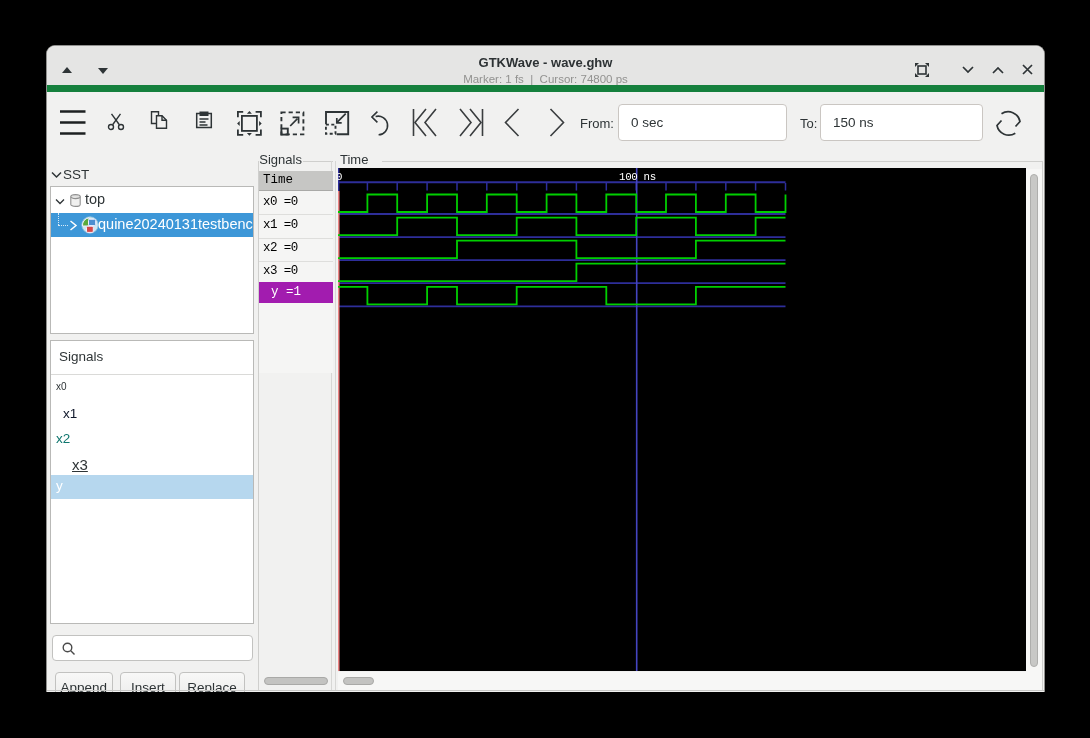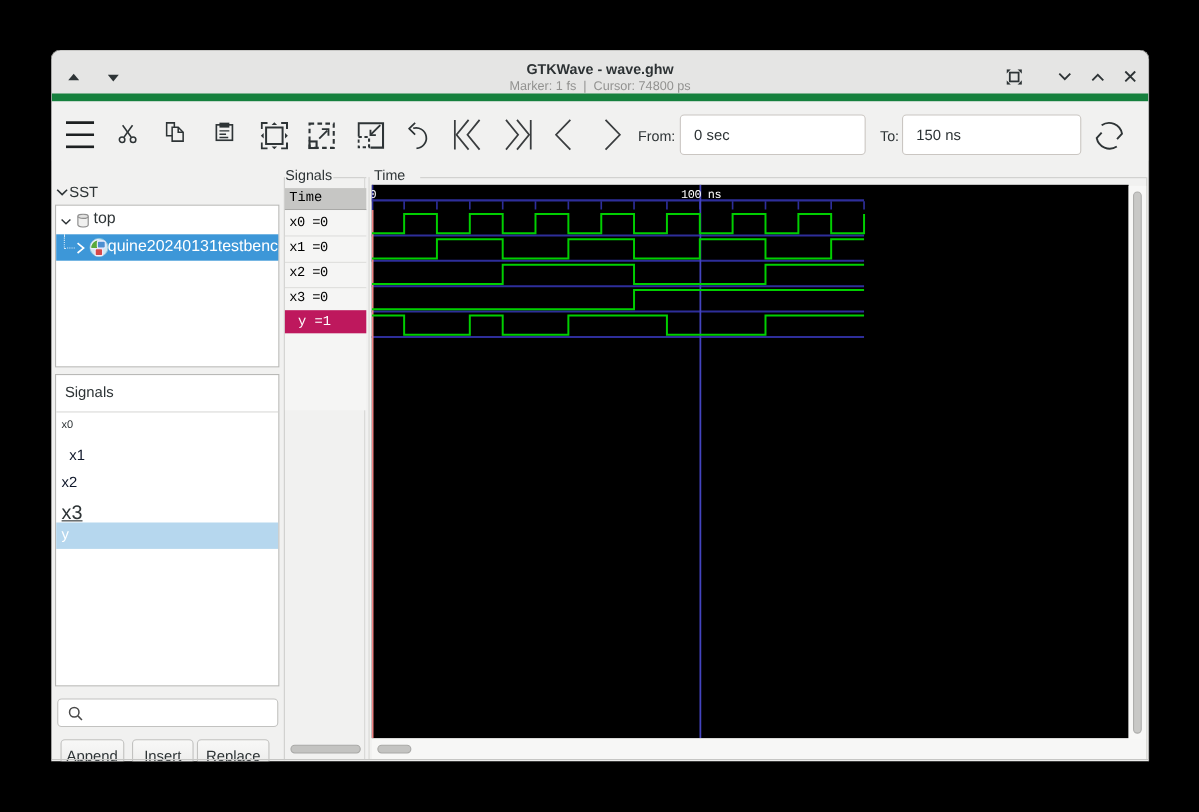--- a/index.html
+++ b/index.html
@@ -178,22 +178,22 @@
         </svg>
         <div class="abs" style="left:47px; top:3px; font-size:14.5px; color:#fff; white-space:nowrap;">quine20240131testbench</div>
       </div>
     </div>
 
     <div class="whitebox" style="left:3px; top:178px; width:203.5px; height:284px; overflow:hidden;">
       <div class="abs" style="left:8px; top:8px; font-size:13.5px; color:#2e3436;">Signals</div>
       <div class="abs" style="left:0; top:32.5px; width:100%; height:1px; background:#dadad8;"></div>
       <div class="abs" style="left:5px; top:40px; font-size:10px; color:#2e3436;">x0</div>
       <div class="abs" style="left:12px; top:65px; font-size:13.5px; color:#0f172a;">x1</div>
-      <div class="abs" style="left:5px; top:90px; font-size:13.5px; color:#0f172a;">x2</div>
-      <div class="abs" style="left:5px; top:115px; font-size:18px; color:#2e3436;text-decoration:underline;">x3</div>
+      <div class="abs" style="left:5px; top:90px; font-size:13.5px; color:#0f766e;">x2</div>
+      <div class="abs" style="left:21px; top:115px; font-size:15px; color:#2e3436;text-decoration:underline;">x3</div>
       <div class="abs" style="left:0; top:133.5px; width:100%; height:24px; background:#b6d7ee;">
         <div class="abs" style="left:5px; top:3px; font-size:13.5px; color:#fff;">y</div>
       </div>
     </div>
 
     <div class="abs" style="left:5px; top:473px; width:201px; height:26px; background:#fff; border:1px solid #c2c2c0; border-radius:4px;">
       <svg class="abs" style="left:9px; top:6px;" width="14" height="14" viewBox="0 0 14 14">
         <circle cx="5.5" cy="5.5" r="4.3" fill="none" stroke="#4a4a4a" stroke-width="1.4"></circle>
         <path d="M8.8,8.8 L12.5,12.5" stroke="#4a4a4a" stroke-width="1.4"></path>
       </svg>
@@ -213,21 +213,21 @@
 
     <div class="abs mono" style="left:2px; top:25.2px; width:73.6px; height:19.6px; background:#c6c6c4; border-bottom:1px solid #a9a9a7; font-size:12.5px; color:#000; line-height:19.5px; padding-left:4px;">Time</div>
     <div class="abs" style="left:2px; top:45.3px; width:73.6px; height:182px; background:#f5f5f4;"></div>
     <div class="abs" style="left:2px; top:68.4px; width:73.6px; height:1px; background:#dededc;"></div>
     <div class="abs" style="left:2px; top:91.5px; width:73.6px; height:1px; background:#dededc;"></div>
     <div class="abs" style="left:2px; top:114.6px; width:73.6px; height:1px; background:#dededc;"></div>
     <div class="abs mono" style="left:6px; top:49px; font-size:12.5px; color:#000; letter-spacing:-0.55px;">x0 =0</div>
     <div class="abs mono" style="left:6px; top:72px; font-size:12.5px; color:#000; letter-spacing:-0.55px;">x1 =0</div>
     <div class="abs mono" style="left:6px; top:95px; font-size:12.5px; color:#000; letter-spacing:-0.55px;">x2 =0</div>
     <div class="abs mono" style="left:6px; top:118px; font-size:12.5px; color:#000; letter-spacing:-0.55px;">x3 =0</div>
-    <div class="abs" style="left:2px; top:136.3px; width:73.6px; height:21px; background:#be185d;">
+    <div class="abs" style="left:2px; top:136.3px; width:73.6px; height:21px; background:#a21caf;">
       <div class="abs mono" style="left:12px; top:2.5px; font-size:12.5px; color:#fff;">y =1</div>
     </div>
 
     <div class="abs" style="left:7px; top:531px; width:64px; height:8px; background:#c3c3c1; border:1px solid #a9a9a7; border-radius:4px;"></div>
   </div>
 
   <div id="waves" class="abs" style="left:291px; top:100px; width:707.5px; height:547px;">
     <div class="abs" style="left:2px; top:6px; font-size:13px; color:#2e3436;">Time</div>
     <div class="abs" style="left:44px; top:14.7px; width:660px; height:1px; background:#cfcfcd;"></div>
     <div class="abs" style="left:704px; top:14.7px; width:1px; height:529px; background:#cfcfcd;"></div>

